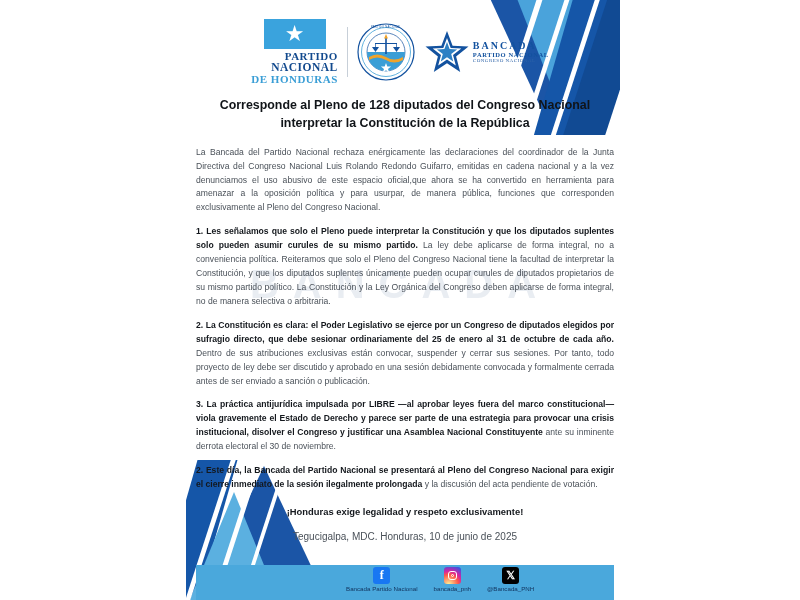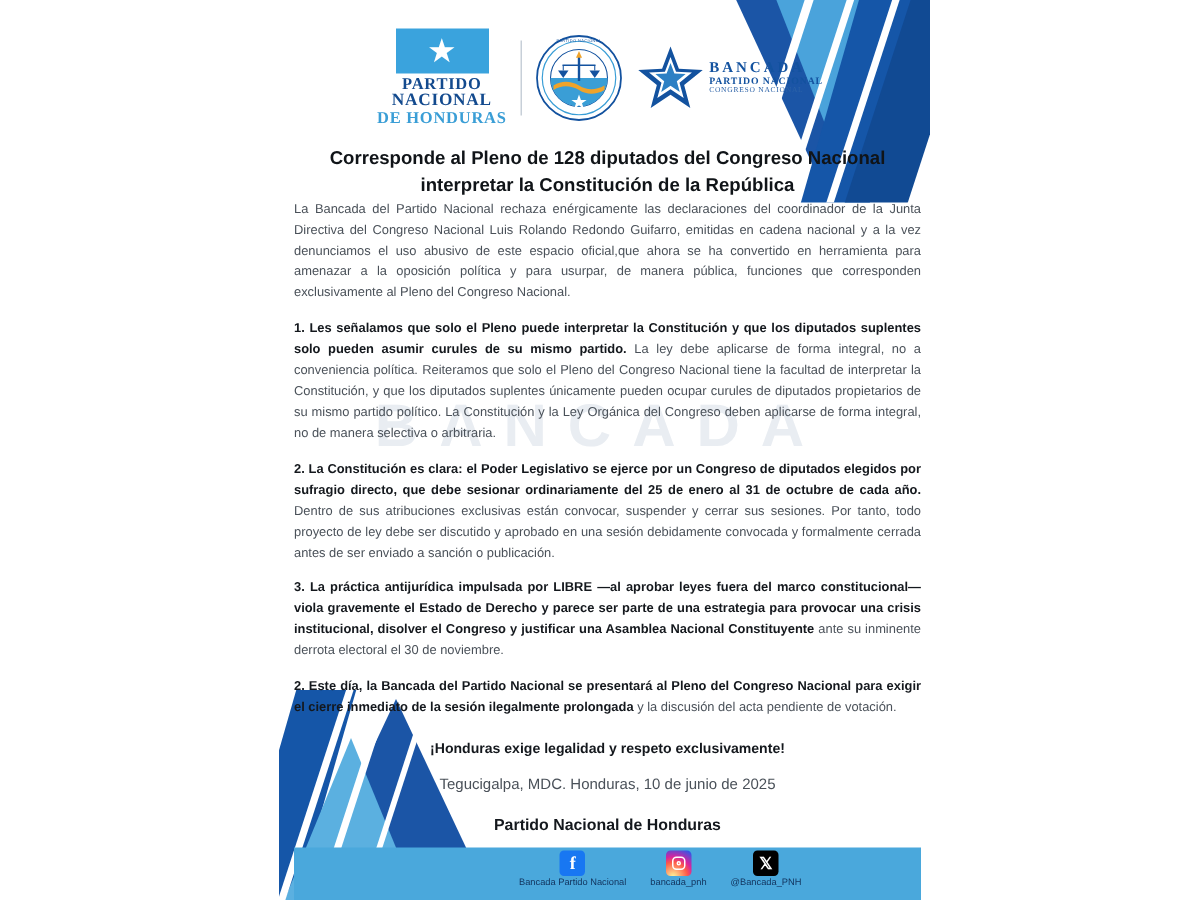--- a/index.html
+++ b/index.html
@@ -120,21 +120,21 @@
   
   .pn-logo { display:flex; flex-direction:column; align-items:center; }
   .pn-flag {
     width:62px; height:30px;
     background:#3aa3dd;
     display:flex; align-items:center; justify-content:center;
   }
   .pn-flag .star { font-size:22px; color:#ffffff; line-height:1; }
   .pn-words {
     margin-top:2px;
-    text-align:center;
+    text-align:right;
     color:#134a8e;
     font-family:"Liberation Serif", serif;
     font-weight:bold;
     line-height:1.02;
     letter-spacing:0.5px;
   }
   .pn-words .l1 { font-size:11px; }
   .pn-words .l2 { font-size:11.5px; }
   .pn-words .l3 { font-size:11px; color:#3a9ed6; }
 
@@ -161,20 +161,21 @@
     width:418px;
     z-index:3;
   }
 
   #headline {
     text-align:center;
     font-size:12.4px;
     font-weight:bold;
     color:#101418;
     line-height:1.48;
+    margin-bottom:13px;
   }
 
   .para {
     text-align:justify;
     font-size:8.6px;
     line-height:1.62;
     color:#4a5159;
     margin-bottom:10px;
   }
   .para b { color:#14181d; font-weight:bold; }
@@ -340,21 +341,20 @@
     <p class="para">
       <b>3. La práctica antijurídica impulsada por LIBRE —al aprobar leyes fuera del marco constitucional— viola gravemente el Estado de Derecho y parece ser parte de una estrategia para provocar una crisis institucional, disolver el Congreso y justificar una Asamblea Nacional Constituyente</b><span> ante su inminente derrota electoral el 30 de noviembre.</span>
     </p>
 
     <p class="para">
       <b>2. Este día, la Bancada del Partido Nacional se presentará al Pleno del Congreso Nacional para exigir el cierre inmediato de la sesión ilegalmente prolongada</b><span> y la discusión del acta pendiente de votación.</span>
     </p>
 
     <div id="slogan">¡Honduras exige legalidad y respeto exclusivamente!</div>
     <div id="dateline">Tegucigalpa, MDC. Honduras, 10 de junio de 2025</div>
-    <div id="signature">Partido Nacional de Honduras</div>
   </div>
 
   <div id="footer">
     <div id="social">
 
       <div class="social-item">
         <div class="social-glyph fb-glyph">f</div>
         <div class="social-label">Bancada Partido Nacional</div>
       </div>
 

